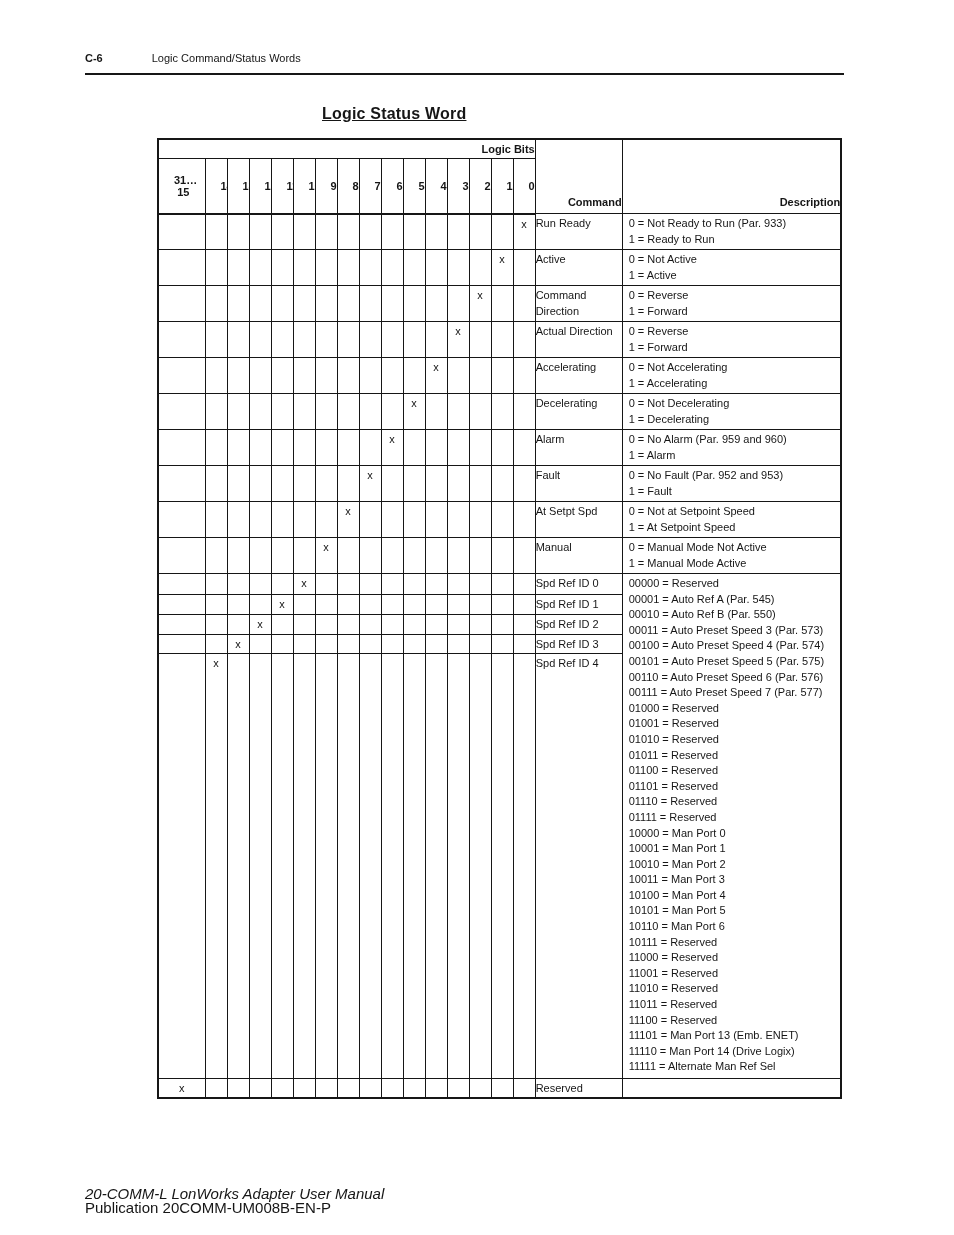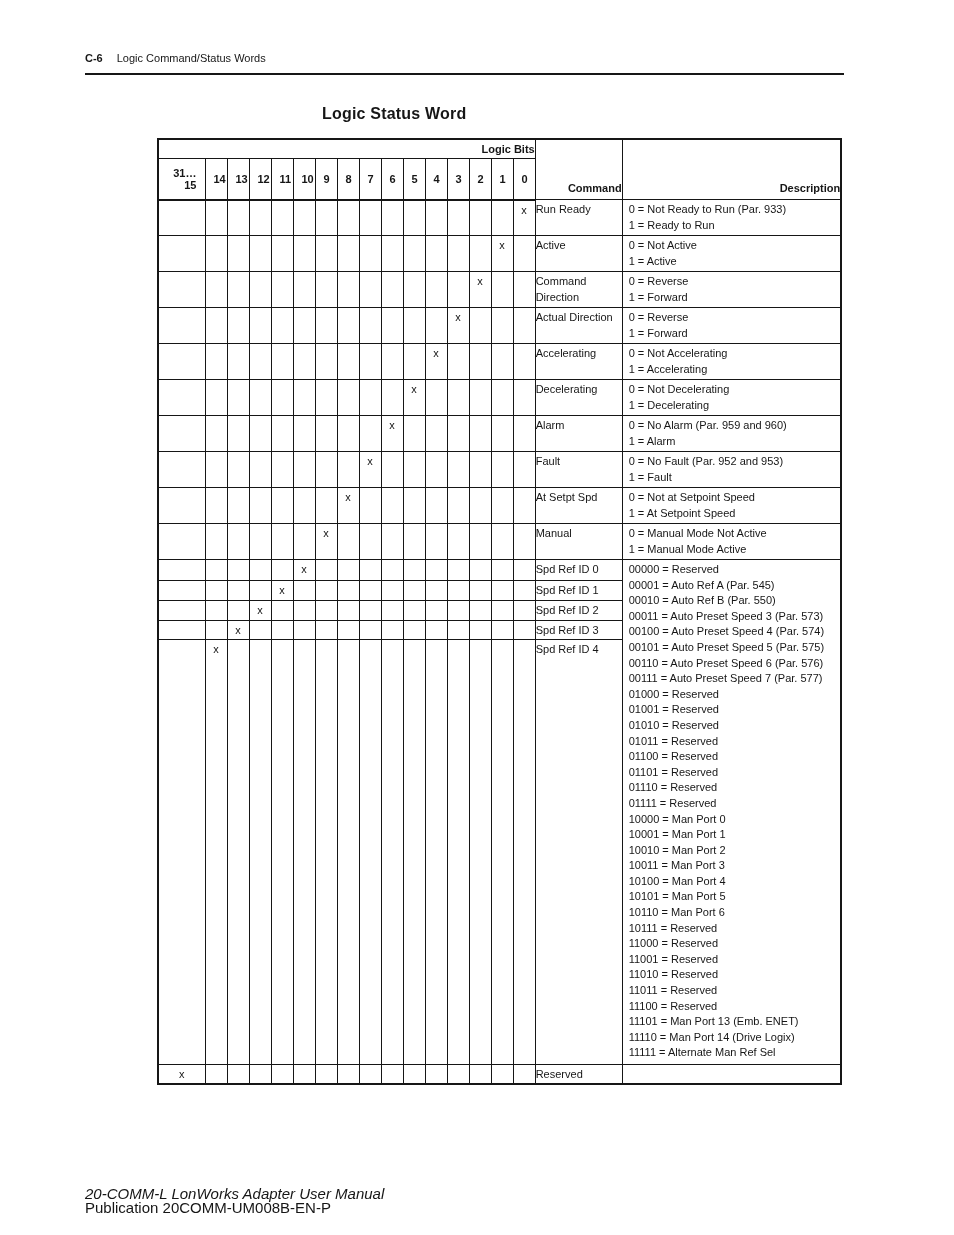--- a/index.html
+++ b/index.html
@@ -9,45 +9,45 @@
     background: #ffffff;
     font-family: "Liberation Sans", sans-serif;
     color: #161616;
     position: relative;
     overflow: hidden;
   }
 
   
   .page-header { position: absolute; left: 85px; top: 52px; font-size: 11px; white-space: nowrap; }
   .page-num { font-weight: bold; }
-  .chapter { margin-left: 14px; }
+  .chapter { margin-left: 49px; }
   .header-rule { position: absolute; left: 85px; top: 73px; width: 759px; height: 2px; background: #161616; }
 
   
-  .doc-title { position: absolute; left: 322px; top: 105px; margin: 0; font-size: 16px; font-weight: bold; letter-spacing: 0.2px; }
+  .doc-title { position: absolute; left: 322px; top: 105px; margin: 0; font-size: 16px; font-weight: bold; letter-spacing: 0.2px; text-decoration: underline; }
 
   
   table.lsw {
     position: absolute; left: 157px; top: 138px;
     width: 684px;
     border-collapse: collapse;
     table-layout: fixed;
     border: 2px solid #161616;
   }
   .lsw th, .lsw td {
     border: 1px solid #161616;
     padding: 0;
     font-size: 11px;
     vertical-align: top;
     overflow: hidden;
   }
   .lsw thead th { font-weight: bold; text-align: right; }
   .lsw thead tr.numrow th { border-bottom: 2px solid #161616; }
   th.group-h { padding: 3px 0 0 5px; vertical-align: top; }
-  th.bit-h { text-align: center; vertical-align: middle; padding: 8px; }
+  th.bit-h { text-align: center; vertical-align: middle; padding: 15px; }
   th.head-col { vertical-align: bottom; padding: 0 0 5px 5px; }
   td.bitc { text-align: center; padding-top: 2px; line-height: 15.6px; }
   td.cmd  { padding: 2px 0 0 0; line-height: 15.6px; }
   td.desc { padding: 2px 0 0 6px; line-height: 15.6px; }
   td.desc div { white-space: nowrap; }
 
   
   .page-footer { position: absolute; left: 85px; top: 1187px; font-size: 15px; line-height: 14px; }
   .manual-title { font-style: italic; }
 </style>

